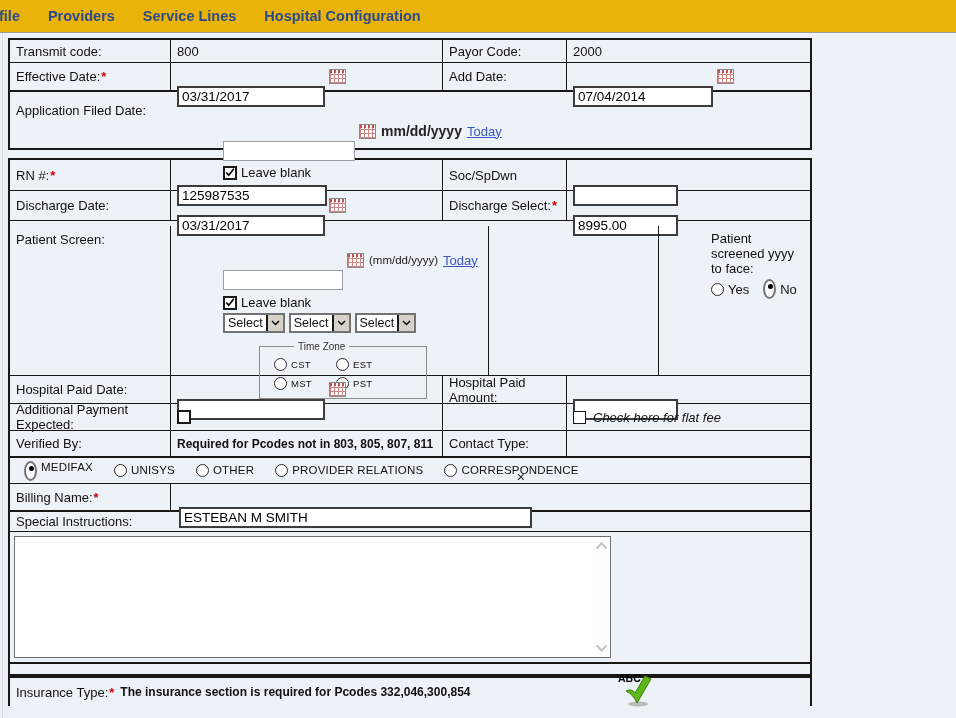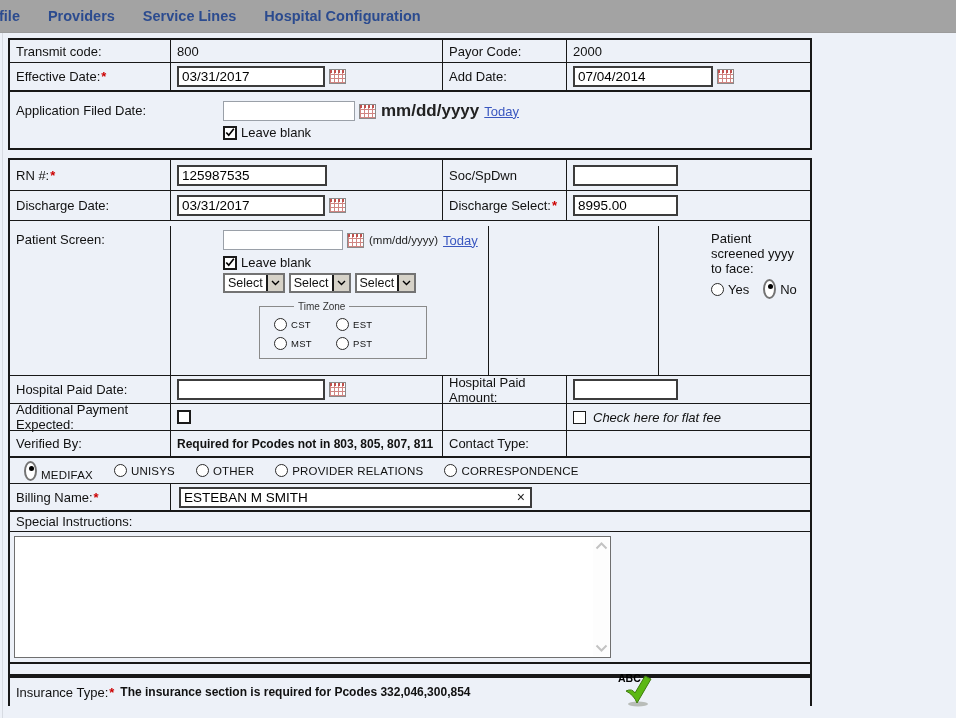--- a/index.html
+++ b/index.html
@@ -1,43 +1,43 @@
 <!DOCTYPE html>
 <html><head>
 <meta charset="utf-8">
 <style>
   * { margin:0; padding:0; box-sizing:border-box; }
   html,body { width:956px; height:718px; overflow:hidden; }
   body { background:#edf1f8; font-family:"Liberation Sans", sans-serif; font-size:13px; color:#111; position:relative; }
   .page-edge { position:absolute; left:2px; top:33px; bottom:0; width:1px; background:#d7dbe2; }
 
   
-  .nav { height:33px; background:#a3a3a3; border-bottom:1px solid #9b9b9b; display:flex; align-items:center; gap:28px; padding-left:1px; }
+  .nav { height:33px; background:#eab308; border-bottom:1px solid #9b9b9b; display:flex; align-items:center; gap:28px; padding-left:1px; }
   .nav-item { font-weight:bold; font-size:14.5px; color:#2b4b8f; cursor:pointer; white-space:nowrap; }
   .nav-item:first-child { margin-left:-2px; }
 
   .wrap { margin:5px 0 0 8px; width:804px; }
   .section { border:2px solid #181818; background:#edf1f8; }
   .row { display:flex; align-items:center; border-top:1px solid #181818; }
   .row.first { border-top:none; }
   .row.t2 { border-top-width:2px; }
   .cell { padding:2px 6px; height:100%; display:flex; align-items:center; position:relative; }
   .c1 { width:161px; border-right:1px solid #181818; }
   .c2 { width:272px; border-right:1px solid #181818; }
   .c3 { width:124px; border-right:1px solid #181818; }
   .c4 { flex:1; }
   .top-align { align-items:flex-start; padding-top:5px;gap:46px; }
 
   .req { color:#cc0000; font-weight:bold; margin-left:1px; }
-  .hint { font-size:17px; font-weight:bold; color:#222; margin-left:5px; white-space:nowrap; }
+  .hint { font-size:14px; font-weight:bold; color:#222; margin-left:5px; white-space:nowrap; }
   .hint.norm { font-weight:normal; font-size:11.5px; }
   .link { color:#3a57c0; text-decoration:underline; margin-left:5px; cursor:pointer; }
   .note { font-weight:bold; font-size:12px; }
 
-  input.tb { height:21px; border:2px solid #3c3c3c; background:#fff; font-family:"Liberation Sans",sans-serif; font-size:13.5px; padding:0 3px; outline:none; }
+  input.tb { height:21px; border:2px solid #3c3c3c; background:#fff; font-family:"Liberation Sans",sans-serif; font-size:13.5px; padding:0 3px; outline:none;margin-top:40px; }
   input.tb.dim { border:1px solid #9aa0a8; height:20px; }
   .w148{width:148px} .w140{width:140px} .w132{width:132px} .w150{width:150px} .w105{width:105px}
 
   .cal { width:17px; height:15px; border:1px solid #8a8a8a; background:#fff; display:inline-block; position:relative; margin-left:4px; flex:none; cursor:pointer; }
   .cal::before { content:""; position:absolute; left:0; right:0; top:0; height:3px; background:repeating-linear-gradient(90deg,#c0504d 0 2px,#fff 2px 4px); }
   .cal::after { content:""; position:absolute; left:0; right:0; top:3px; bottom:0;
     background:repeating-linear-gradient(90deg,#d08582 0 1px,transparent 1px 4px),
                repeating-linear-gradient(0deg,#d08582 0 1px,transparent 1px 4px); }
 
   .cb { width:14px; height:14px; border:2px solid #1a1a1a; background:#fff; display:inline-flex; align-items:center; justify-content:center; flex:none; cursor:pointer; }
@@ -55,21 +55,21 @@
   .sel.big { width:278px; height:21px; }
   .sel.big .txt { flex:1; font-size:13px; }
 
   fieldset.tz { border:1px solid #8a8a8a; width:168px; padding:6px 8px 8px 14px; margin-left:36px; margin-top:8px; background:transparent; }
   fieldset.tz legend { font-size:10px; color:#333; padding:0 4px; margin-left:20px; }
   .tz-grid { display:grid; grid-template-columns:62px 62px; row-gap:6px; }
   .tz-opt { display:flex; align-items:center; }
   .tz-opt .rlabel { font-size:9.5px; letter-spacing:.3px; }
 
   .srcrow { padding:4px 0 4px 14px; gap:21px; display:flex; align-items:center; }
-  .src-opt { display:flex; align-items:flex-end; }
+  .src-opt { display:flex; align-items:flex-start; }
   .src-opt .rlabel { font-size:11.5px; letter-spacing:.2px; }
 
   .billing-wrap { position:relative; display:inline-flex; align-items:center; }
   .billing-wrap input { width:353px; }
   .clear-x { position:absolute; right:7px; top:3px; font-size:14px; color:#222; cursor:pointer; line-height:1; }
 
   .ta-row { padding:4px; height:131px; align-items:flex-start; }
   .ta-box { width:597px; height:122px; border:1px solid #6f6f6f; background:#fff; position:relative; }
   .ta-box textarea { width:100%; height:100%; border:none; outline:none; resize:none; background:#fff; font-family:"Liberation Sans",sans-serif; font-size:13px; padding:3px 20px 3px 4px; }
   .sb { position:absolute; right:1px; top:1px; bottom:1px; width:16px; background:#fdfdfd; display:flex; flex-direction:column; justify-content:space-between; align-items:center; padding:4px 0; }

